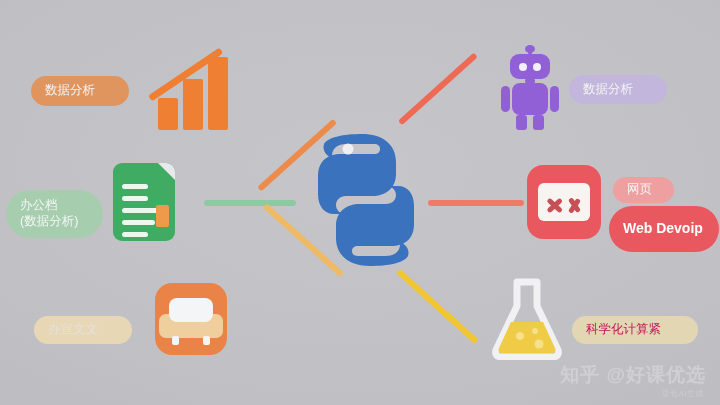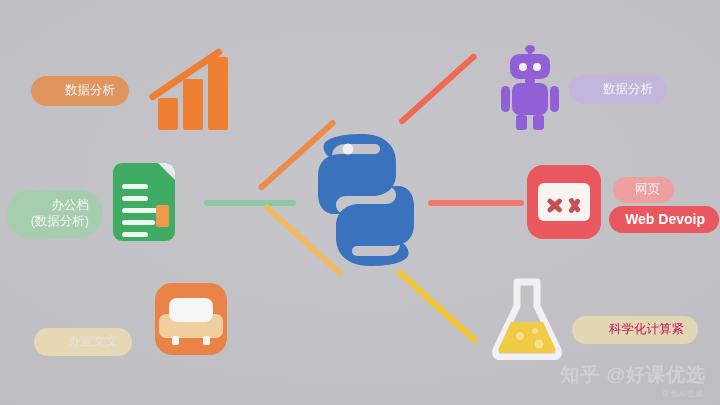--- a/index.html
+++ b/index.html
@@ -29,21 +29,21 @@
 
   
   .spoke { position: absolute; transform-origin: 0 50%; border-radius: 4px; }
 
   
   .pill {
     position: absolute;
     border-radius: 999px;
     display: flex;
     flex-direction: column;
-    align-items: flex-end;
+    align-items: flex-start;
     justify-content: center;
     text-align: center;
     color: #fbfbfb;
     font-size: 12.5px;
     line-height: 1.25;
     padding: 6px 14px;
     box-sizing: border-box;
     white-space: nowrap;
   }
   .pill.soft { color: #f4f4f4; }
@@ -231,21 +231,21 @@
   </div>
 
   <div class="icon" style="left:155px; top:283px; width:72px; height:72px;">
     <div class="carbox">
       <div class="car-body"></div>
       <div class="car-win"></div>
       <div class="wheel" style="left:17px;"></div>
       <div class="wheel" style="left:48px;"></div>
     </div>
   </div>
-  <div class="pill soft p-crawler" style="left:34px; top:328px; width:98px; height:28px; color:#e4e1dc;">
+  <div class="pill soft p-crawler" style="left:34px; top:316px; width:98px; height:28px; color:#e4e1dc;">
     <span>办宣文文</span>
   </div>
 
   <div class="icon" style="left:497px; top:45px; width:66px; height:85px;">
     <div class="rbt" style="left:31px; top:0px; width:4px; height:10px;"></div>
     <div class="rbt" style="left:28px; top:0px; width:10px; height:8px; border-radius:50%;"></div>
     <div class="rbt" style="left:13px; top:9px; width:40px; height:25px; border-radius:9px;"></div>
     <div style="position:absolute; left:22px; top:18px; width:8px; height:8px; background:#f2eefb; border-radius:50%;"></div>
     <div style="position:absolute; left:36px; top:18px; width:8px; height:8px; background:#f2eefb; border-radius:50%;"></div>
     <div class="rbt" style="left:28px; top:33px; width:10px; height:6px;"></div>
@@ -266,21 +266,21 @@
       </div>
       <div class="mail-x" style="left:21px; top:32px; width:18px; transform:rotate(42deg);"></div>
       <div class="mail-x" style="left:21px; top:44px; width:18px; transform:rotate(-42deg);"></div>
       <div class="mail-x" style="left:43px; top:31px; width:16px; transform:rotate(56deg);"></div>
       <div class="mail-x" style="left:43px; top:45px; width:16px; transform:rotate(-56deg);"></div>
     </div>
   </div>
   <div class="pill soft p-web" style="left:613px; top:177px; width:61px; height:26px;">
     <span>网页</span>
   </div>
-  <div class="pill strong p-webdev" style="left:609px; top:206px; width:110px; height:27px;">
+  <div class="pill strong p-webdev" style="left:609px; top:206px; width:110px; height:46px;">
     <span>Web Devoip</span>
   </div>
 
   <div class="icon" style="left:490px; top:278px; width:74px; height:82px;">
     <svg class="flask-svg" width="74" height="82" viewBox="0 0 74 82" xmlns="http://www.w3.org/2000/svg">
       <path d="M27 4 L47 4 L47 28 L68 72 Q70 79 62 79 L12 79 Q4 79 6 72 L27 28 Z" fill="none" stroke="#f1f1f3" stroke-width="7" stroke-linejoin="round"></path>
       <path d="M21 44 L53 44 L65 70 Q67 75 61 75 L13 75 Q7 75 9 70 Z" fill="#efcb46"></path>
       <circle cx="30" cy="58" r="4" fill="#f6e08c"></circle>
       <circle cx="45" cy="53" r="3" fill="#f6e08c"></circle>
       <circle cx="49" cy="66" r="4.5" fill="#f6e08c"></circle>

